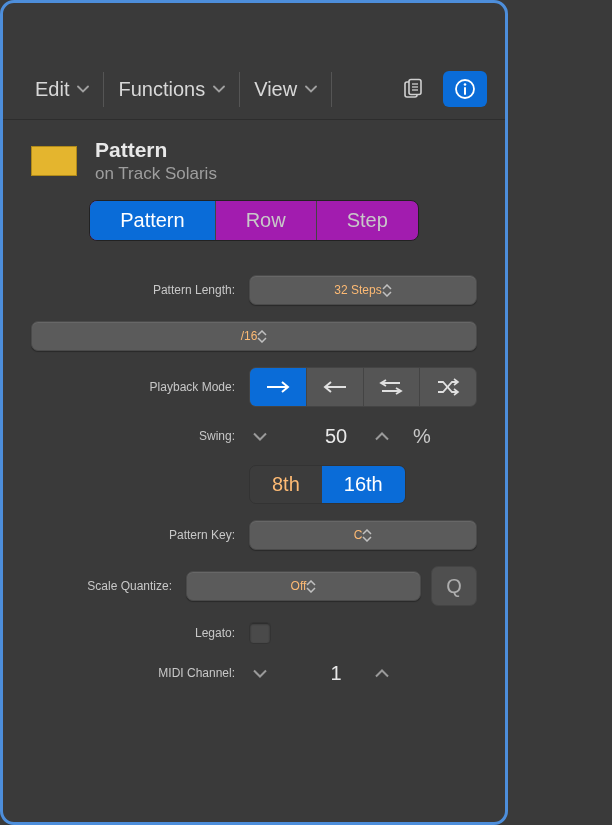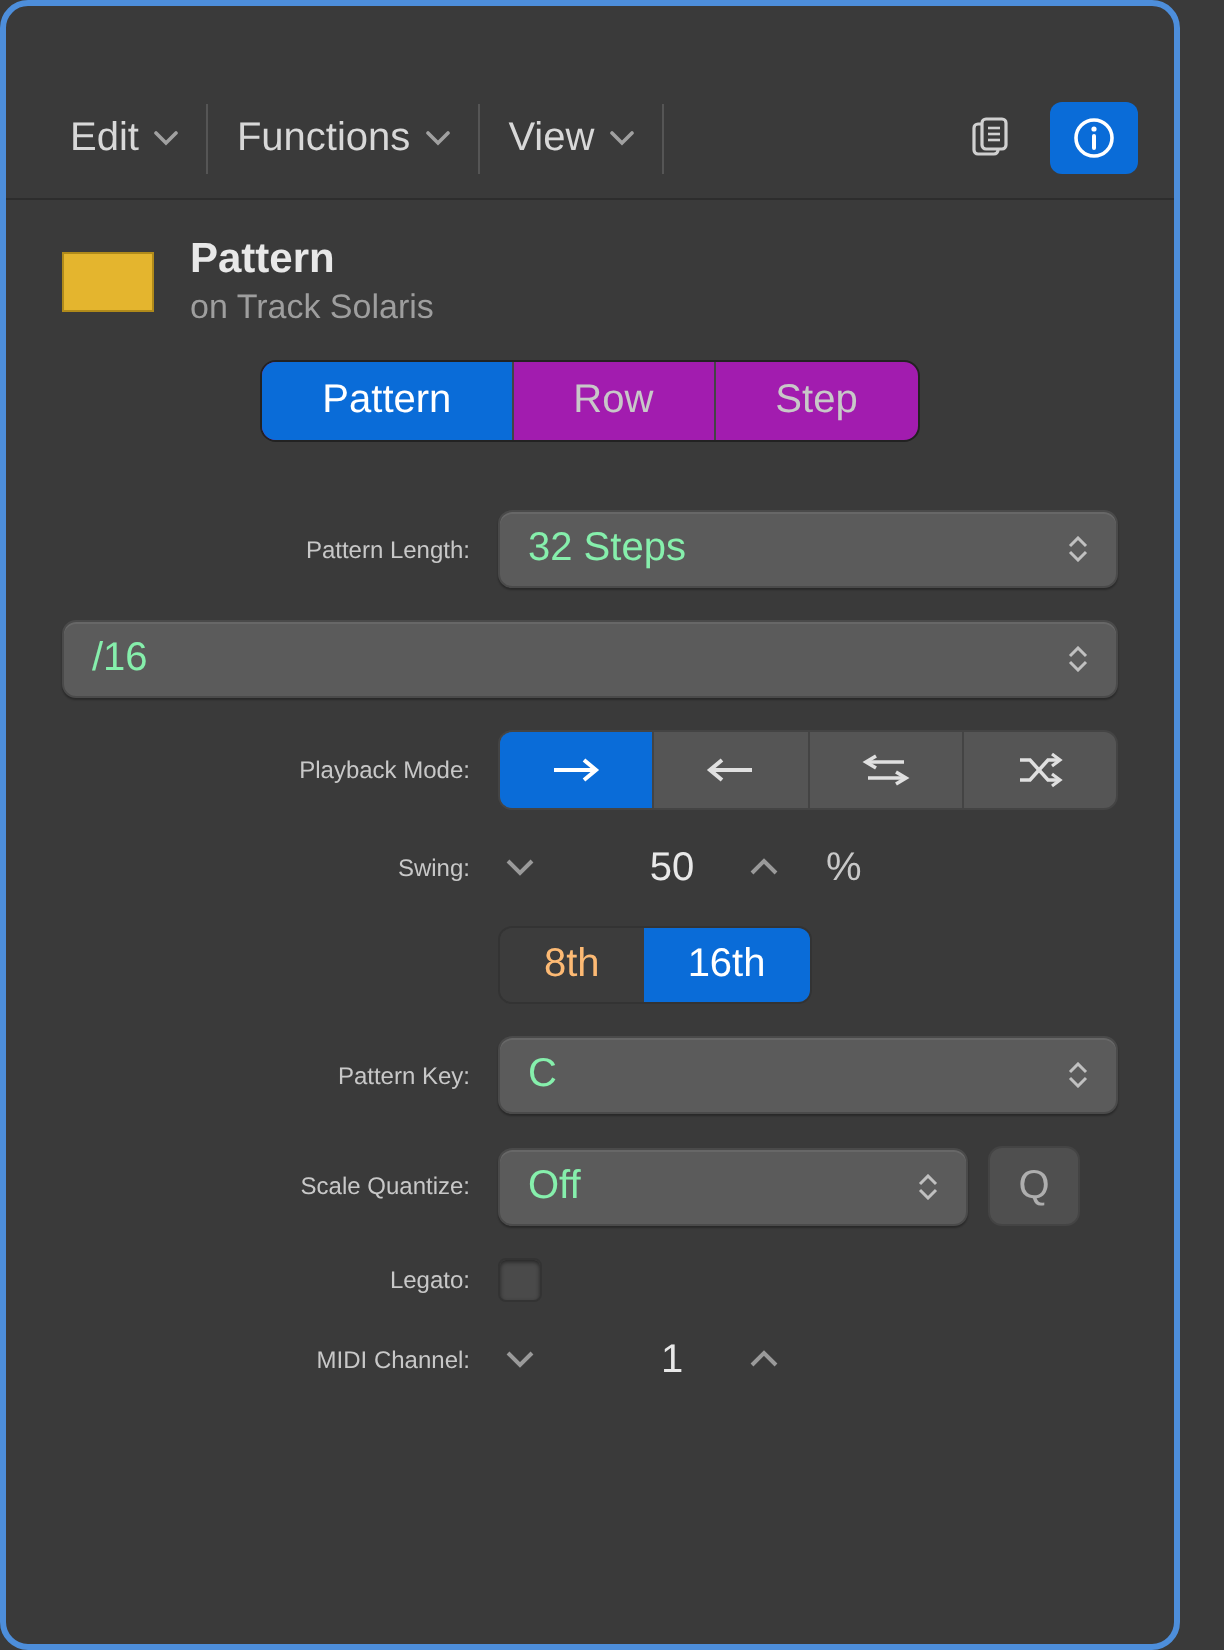--- a/index.html
+++ b/index.html
@@ -8,26 +8,26 @@
       padding: 0;
       font-family: -apple-system, BlinkMacSystemFont, "Helvetica Neue", sans-serif;
     }
     body {
       background: #3a3a3a;
       width: 612px;
       height: 825px;
       overflow: hidden;
     }
     .window {
-      width: 590px;
+      width: 508px;
       height: 825px;
       background: #3a3a3a;
       border: 3px solid #4d8edb;
       border-radius: 14px;
-      padding-top: 40px;
+      padding-top: 60px;
     }
     .toolbar {
       display: flex;
       align-items: center;
       padding: 8px 18px 12px 18px;
       gap: 0;
       border-bottom: 1px solid #2d2d2d;
     }
     .menu-btn {
       display: flex;
@@ -140,25 +140,25 @@
       display: flex;
       align-items: center;
       gap: 10px;
     }
     .select {
       flex: 1;
       background: #5b5b5b;
       border: 1px solid #4a4a4a;
       border-radius: 7px;
       padding: 7px 14px;
-      color: #86efac;
-      font-size: 20px;
-      display: flex;
-      align-items: center;
-      justify-content: space-between;
+      color: #fdba74;
+      font-size: 12px;
+      display: flex;
+      align-items: center;
+      justify-content: center;
       cursor: pointer;
       box-shadow: inset 0 1px 0 rgba(255,255,255,0.08), 0 1px 1px rgba(0,0,0,0.3);
     }
     .select.narrow { flex: 0 0 auto; width: 235px; }
     .updown {
       display: flex;
       flex-direction: column;
       gap: 1px;
       color: #c0c0c0;
     }

